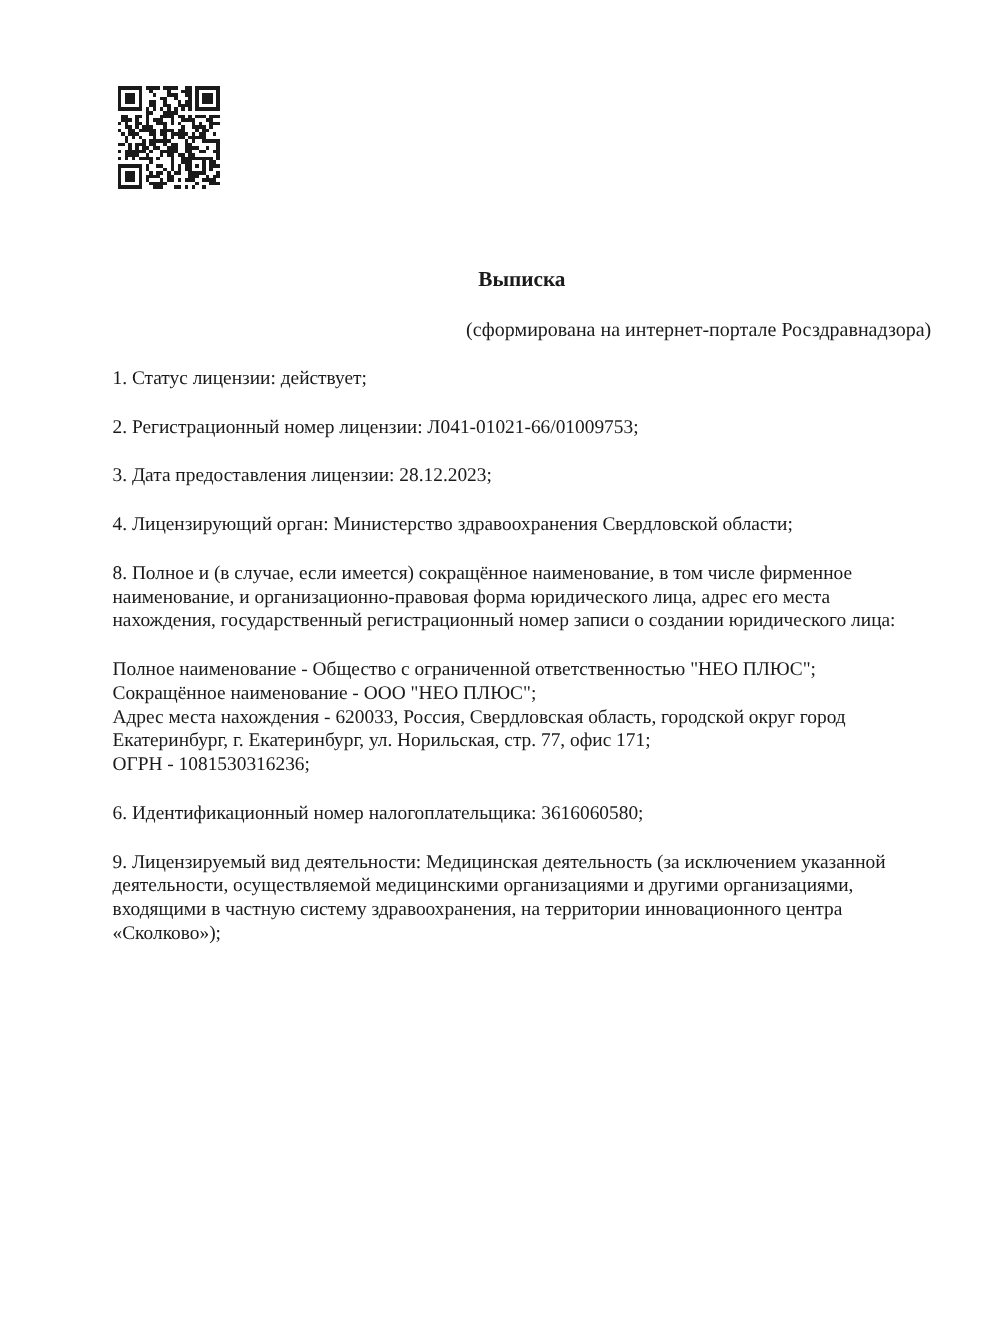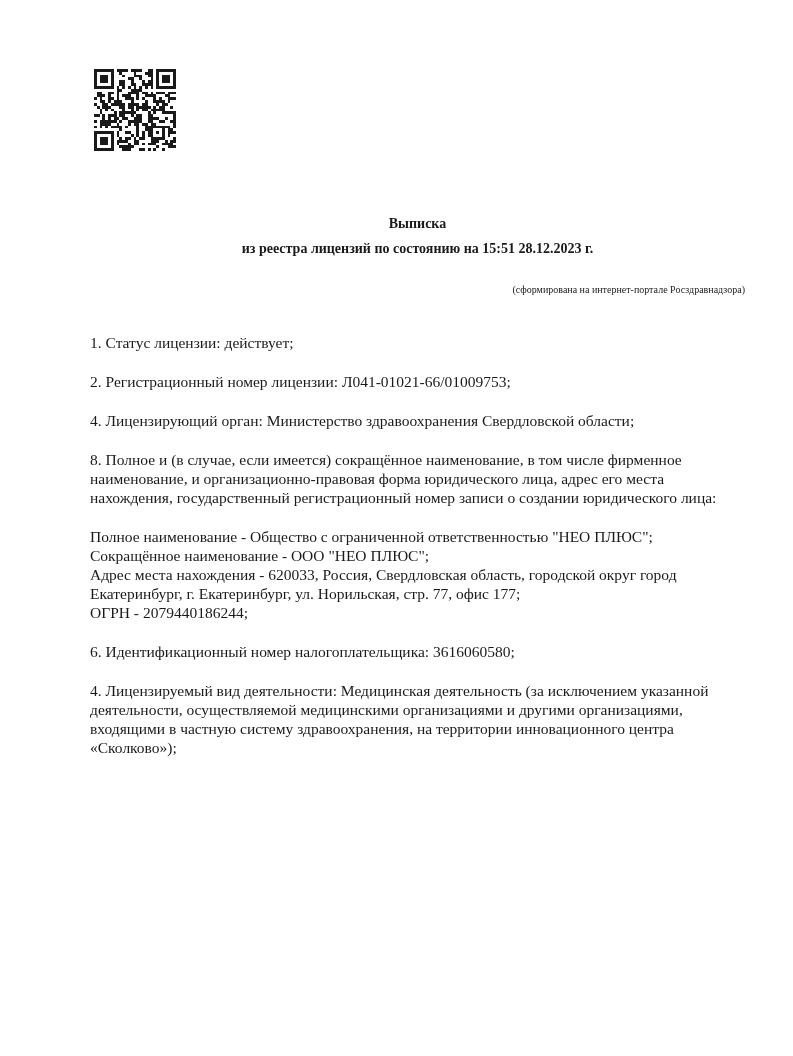--- a/index.html
+++ b/index.html
@@ -25,32 +25,32 @@
   }
   .content {
     position: absolute;
     left: 90px;
     top: 211px;
     width: 655px;
   }
   .title {
     text-align: center;
     font-weight: bold;
-    font-size: 14px;
+    font-size: 17px;
     line-height: 25px;
     margin: 0;
   }
   .note {
     text-align: right;
-    font-size: 10px;
+    font-size: 16px;
     line-height: 16px;
     margin-top: 21px;
   }
   .doc-body {
-    margin-top: 35px;
+    margin-top: 20px;
     font-size: 15.5px;
     line-height: 19px;
   }
   .block {
     margin: 0 0 20px 0;
   }
   .block p {
     margin: 0;
     padding: 0;
   }
@@ -495,46 +495,48 @@
       <rect x="17" y="28" width="1" height="1" fill="#1a1a1a"></rect>
       <rect x="19" y="28" width="1" height="1" fill="#1a1a1a"></rect>
       <rect x="21" y="28" width="1" height="1" fill="#1a1a1a"></rect>
       <rect x="24" y="28" width="1" height="1" fill="#1a1a1a"></rect>
     </svg>
 
   <div class="content">
 
     <p class="title">
       <span>Выписка</span><br>
-      <span>из реестра лицензий по состоянию на 15:51 28.12.2023 г.</span>
     </p>
 
     <div class="note">(сформирована на интернет-портале Росздравнадзора)</div>
 
     <div class="doc-body" id="doc-body">
         <div class="block">
           <p>1. Статус лицензии: действует;</p>
         </div>
         <div class="block">
           <p>2. Регистрационный номер лицензии: Л041-01021-66/01009753;</p>
+        </div>
+        <div class="block">
+          <p>3. Дата предоставления лицензии: 28.12.2023;</p>
         </div>
         <div class="block">
           <p>4. Лицензирующий орган: Министерство здравоохранения Свердловской области;</p>
         </div>
         <div class="block">
           <p>8. Полное и (в случае, если имеется) сокращённое наименование, в том числе фирменное наименование, и организационно-правовая форма юридического лица, адрес его места нахождения, государственный регистрационный номер записи о создании юридического лица:</p>
         </div>
         <div class="block">
           <p>Полное наименование - Общество с ограниченной ответственностью "НЕО ПЛЮС";</p>
           <p>Сокращённое наименование - ООО "НЕО ПЛЮС";</p>
-          <p>Адрес места нахождения - 620033, Россия, Свердловская область, городской округ город Екатеринбург, г. Екатеринбург, ул. Норильская, стр. 77, офис 177;</p>
-          <p>ОГРН - 2079440186244;</p>
+          <p>Адрес места нахождения - 620033, Россия, Свердловская область, городской округ город Екатеринбург, г. Екатеринбург, ул. Норильская, стр. 77, офис 171;</p>
+          <p>ОГРН - 1081530316236;</p>
         </div>
         <div class="block">
           <p>6. Идентификационный номер налогоплательщика: 3616060580;</p>
         </div>
         <div class="block">
-          <p>4. Лицензируемый вид деятельности: Медицинская деятельность (за исключением указанной деятельности, осуществляемой медицинскими организациями и другими организациями, входящими в частную систему здравоохранения, на территории инновационного центра «Сколково»);</p>
+          <p>9. Лицензируемый вид деятельности: Медицинская деятельность (за исключением указанной деятельности, осуществляемой медицинскими организациями и другими организациями, входящими в частную систему здравоохранения, на территории инновационного центра «Сколково»);</p>
         </div>
       </div>
 
   </div>
 </div>
 
 </body></html>

